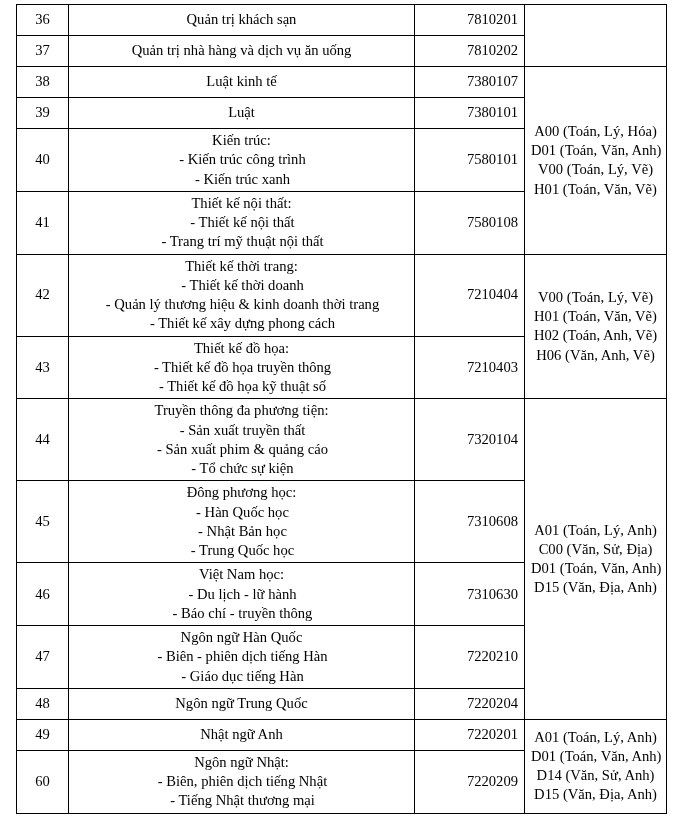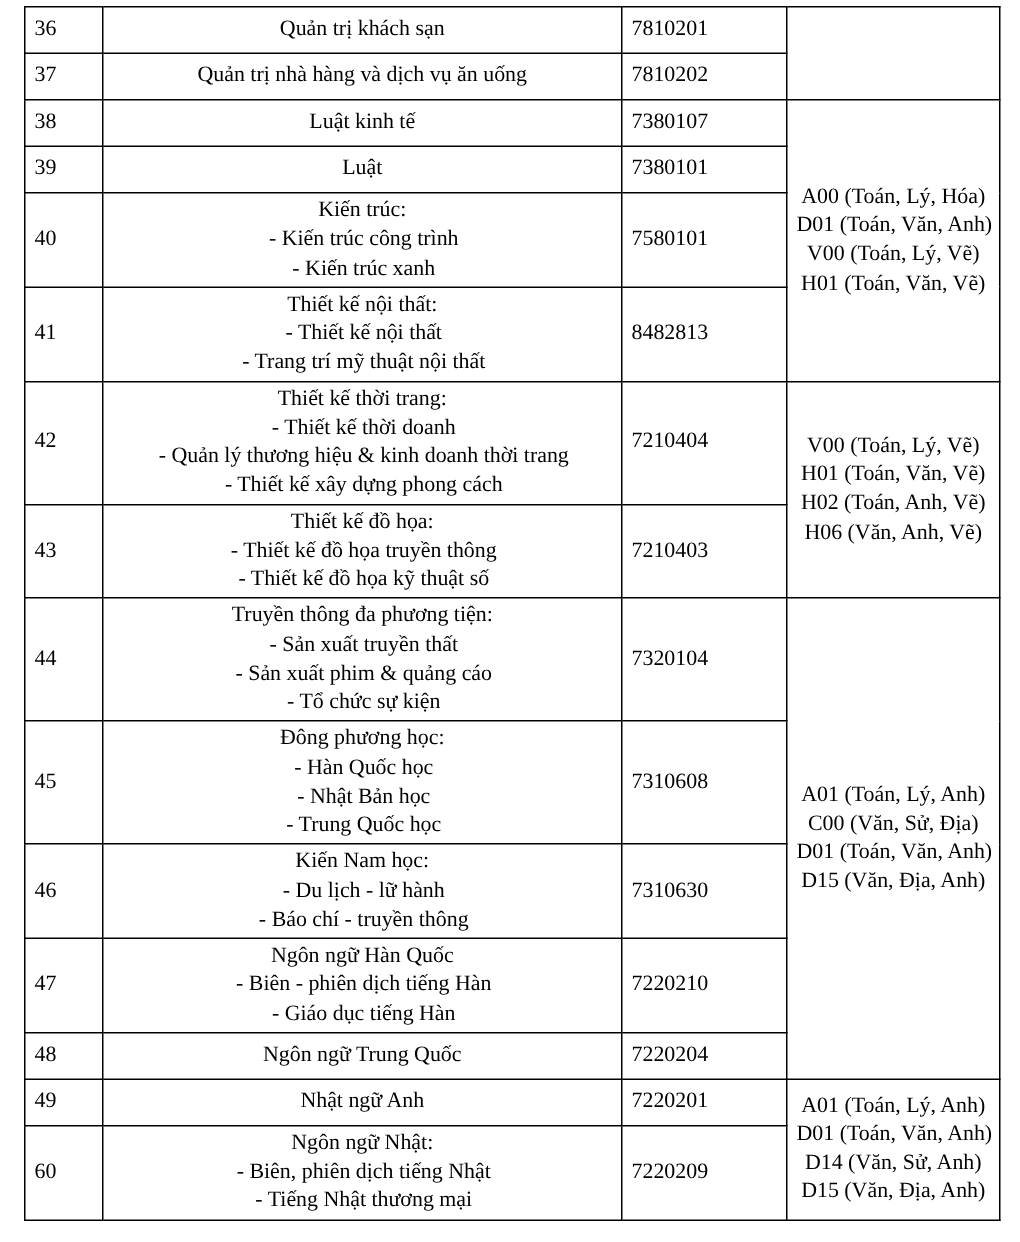--- a/index.html
+++ b/index.html
@@ -33,29 +33,29 @@
     font-size: 14.6px;
     line-height: 1.32;
     padding: 2px 6px;
   }
   col.c-no    { width: 52px; }
   col.c-name  { width: 346px; }
   col.c-code  { width: 110px; }
   col.c-block { width: 142px; }
 
   td.no {
-    text-align: left;
+    text-align: center;
     padding: 2px 0;
   }
   td.name {
     text-align: center;
     padding-left: 8px;
   }
   td.code {
-    text-align: left;
+    text-align: right;
   }
   td.block {
     text-align: center;
     padding: 2px 2px;
   }
   .head-line {
     display: block;
   }
   .sub-line {
     display: block;
@@ -132,21 +132,21 @@
         <td class="code">7580101</td>
       </tr>
 
       <tr>
         <td class="no">41</td>
         <td class="name tall">
           <span class="head-line">Thiết kế nội thất:</span>
           <span class="sub-line">- Thiết kế nội thất</span>
           <span class="sub-line">- Trang trí mỹ thuật nội thất</span>
         </td>
-        <td class="code">8482813</td>
+        <td class="code">7580108</td>
       </tr>
 
       <tr>
         <td class="no">42</td>
         <td class="name tall">
           <span class="head-line">Thiết kế thời trang:</span>
           <span class="sub-line">- Thiết kế thời doanh</span>
           <span class="sub-line">- Quản lý thương hiệu &amp; kinh doanh thời trang</span>
           <span class="sub-line">- Thiết kế xây dựng phong cách</span>
         </td>
@@ -193,21 +193,21 @@
           <span class="sub-line">- Hàn Quốc học</span>
           <span class="sub-line">- Nhật Bản học</span>
           <span class="sub-line">- Trung Quốc học</span>
         </td>
         <td class="code">7310608</td>
       </tr>
 
       <tr>
         <td class="no">46</td>
         <td class="name tall">
-          <span class="head-line">Kiến Nam học:</span>
+          <span class="head-line">Việt Nam học:</span>
           <span class="sub-line">- Du lịch - lữ hành</span>
           <span class="sub-line">- Báo chí - truyền thông</span>
         </td>
         <td class="code">7310630</td>
       </tr>
 
       <tr>
         <td class="no">47</td>
         <td class="name tall">
           <span class="head-line">Ngôn ngữ Hàn Quốc</span>

